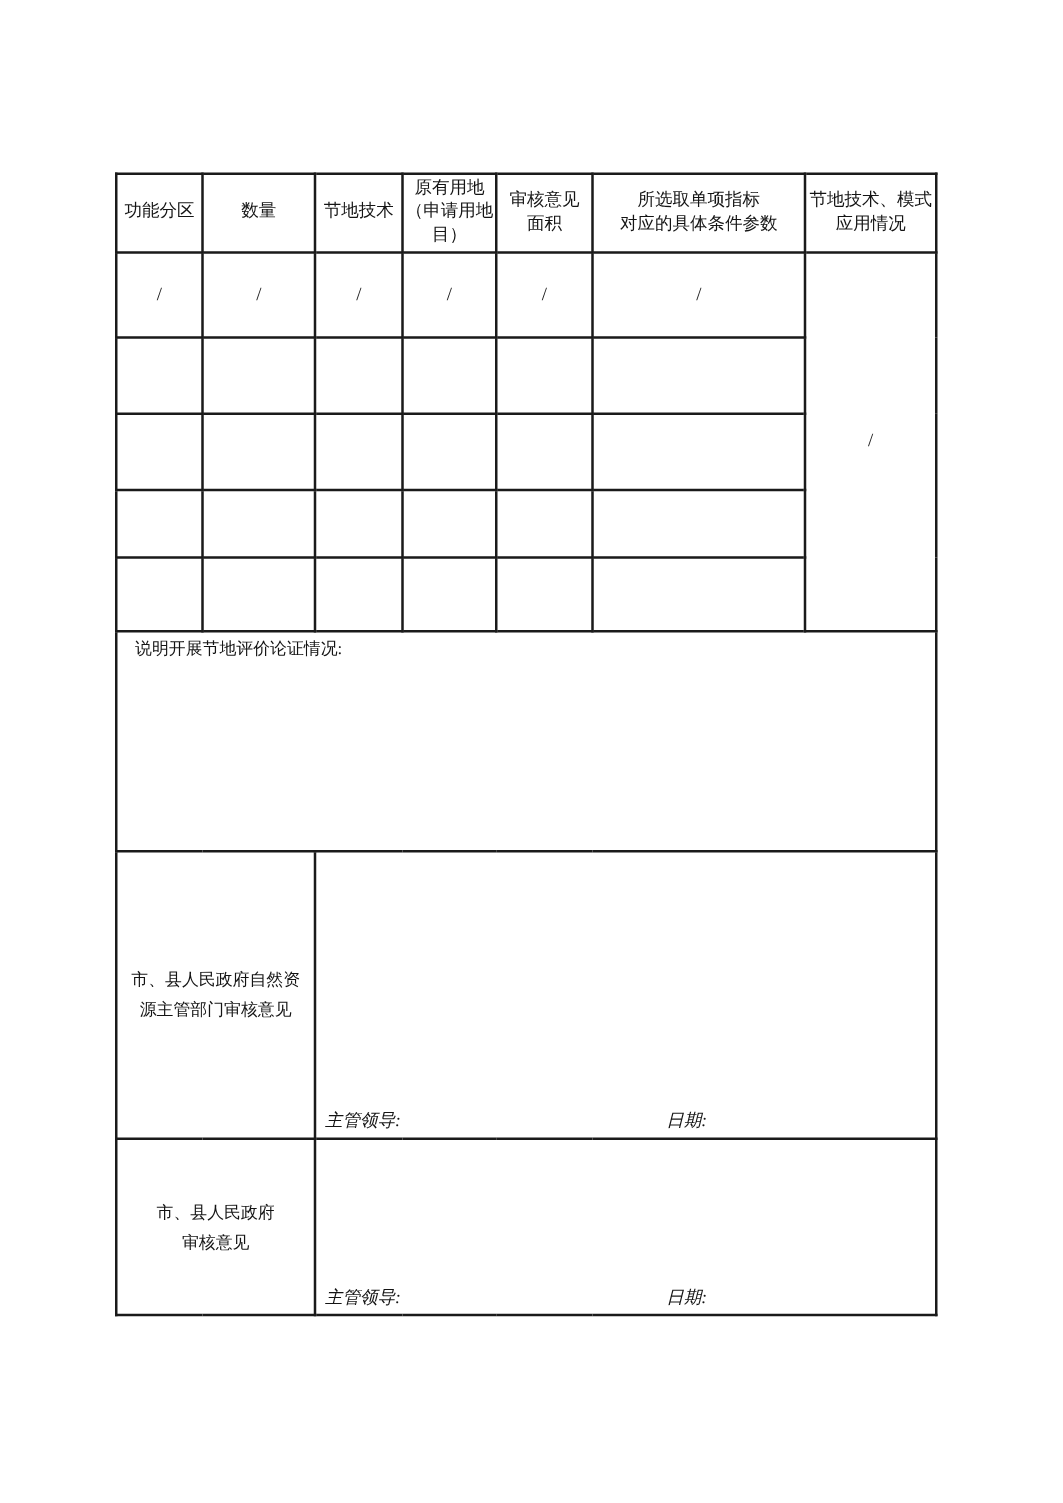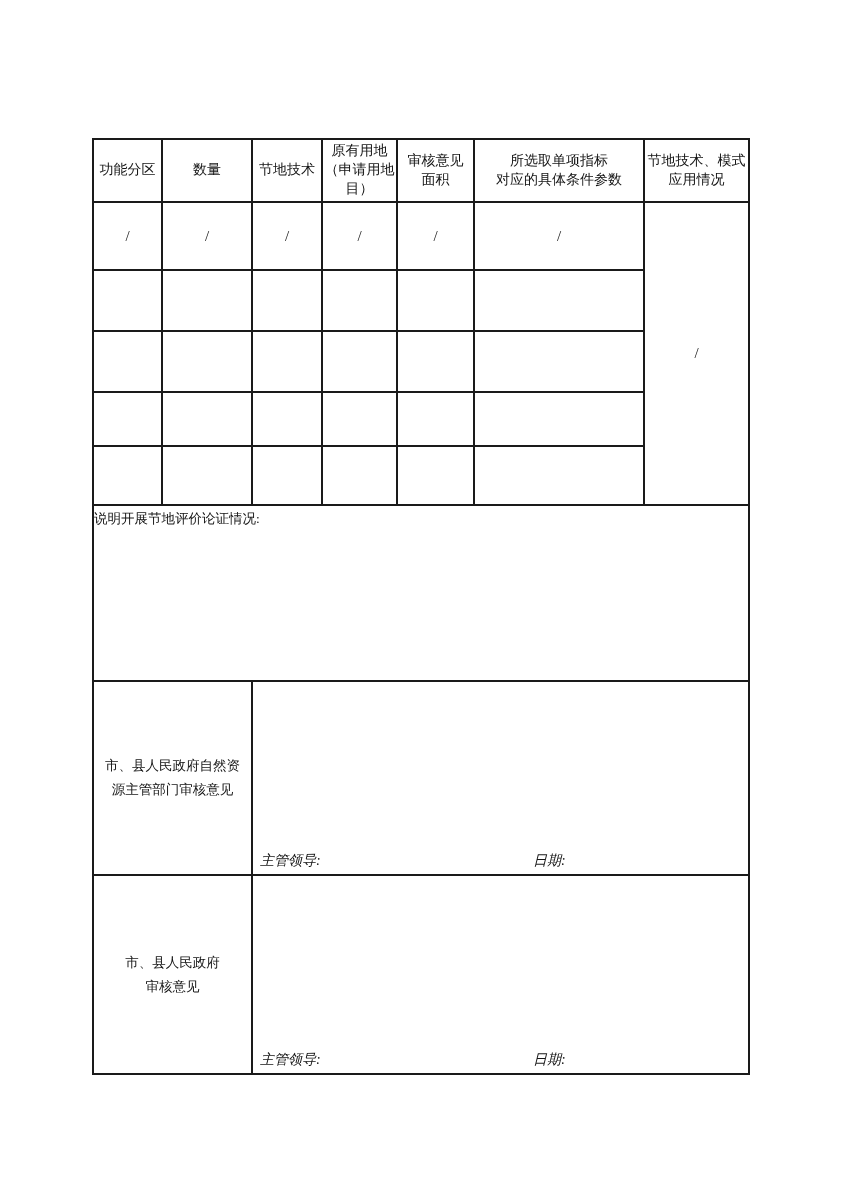--- a/index.html
+++ b/index.html
@@ -38,41 +38,41 @@
     font-weight: normal;
     overflow: hidden;
   }
   tr.hrow   { height: 63px; }
   tr.r1     { height: 68px; }
   tr.r2     { height: 61px; }
   tr.r3     { height: 61px; }
   tr.r4     { height: 54px; }
   tr.r5     { height: 59px; }
   tr.evalr  { height: 176px; }
-  tr.rev1   { height: 194px; }
-  tr.rev2   { height: 199px; }
+  tr.rev1   { height: 230px; }
+  tr.rev2   { height: 141px; }
   .hd {
     text-align: center;
     vertical-align: middle;
     white-space: pre-line;
     line-height: 1.35;
     font-size: 14px;
   }
   .slash {
     text-align: center;
     vertical-align: middle;
     font-size: 15px;
   }
   .eval-cell {
     vertical-align: top;
     text-align: left;
   }
   .eval-label {
     display: block;
-    padding: 4px 0;
+    padding: 4px 14px;
     font-size: 13.5px;
   }
   .sec-label {
     text-align: center;
     vertical-align: middle;
     white-space: pre-line;
     line-height: 1.75;
     font-size: 13.5px;
   }
   .sec-content { position: relative; font-style: italic; }

